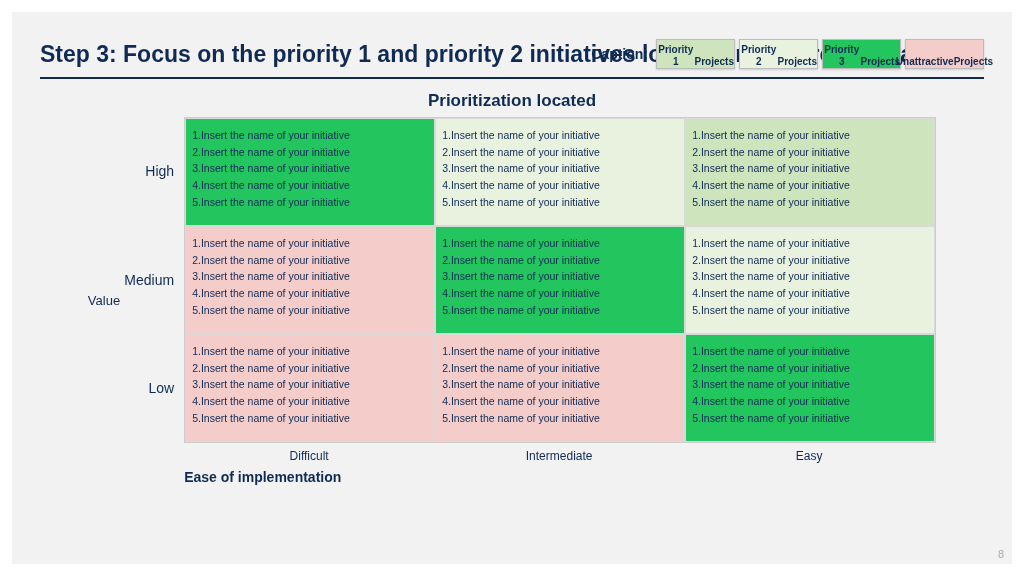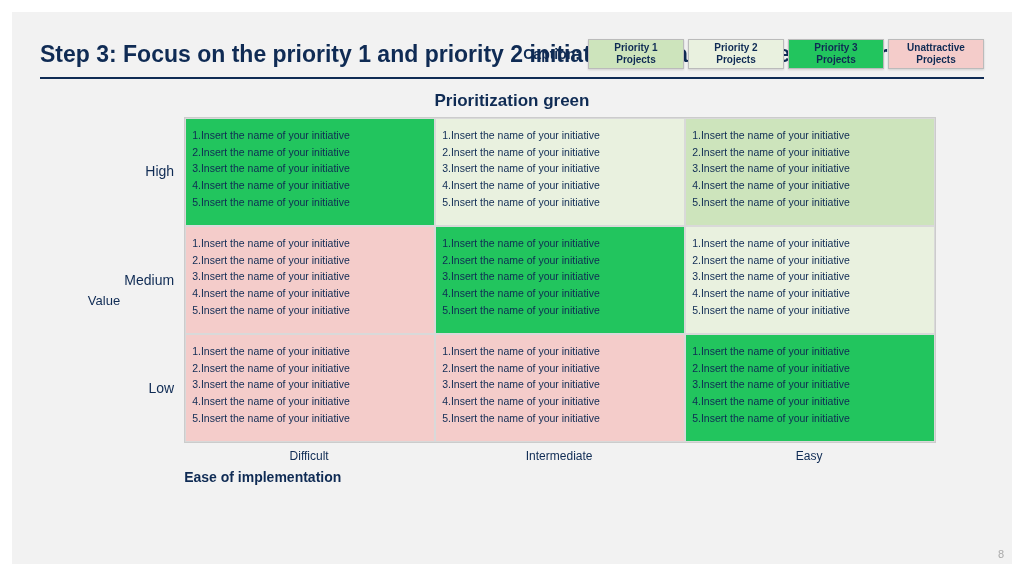--- a/index.html
+++ b/index.html
@@ -41,28 +41,28 @@
       gap: 4px;
     }
     .caption-label {
       font-size: 14px;
       color: #0f2b54;
       font-weight: bold;
       margin-right: 4px;
     }
     .legend {
       display: flex;
-      flex-direction: column;
-      align-items: center;
+      flex-direction: row;
+      align-items: flex-end;
       justify-content: center;
       font-size: 10px;
       font-weight: bold;
       color: #0f2b54;
       line-height: 1.2;
-      width: 96px;
+      width: 79px;
       height: 30px;
       border: 1px solid #bbb;
       box-shadow: 0 1px 2px rgba(0,0,0,0.15);
       text-align: center;
     }
     .bg-green { background: #cde4bc; }
     .bg-lightgreen { background: #e9f1df; }
     .bg-yellow { background: #22c55e; }
     .bg-pink { background: #f4ccca; }
 
@@ -168,21 +168,21 @@
         <span>Priority 3</span>
         <span>Projects</span>
       </div>
       <div class="legend bg-pink">
         <span>Unattractive</span>
         <span>Projects</span>
       </div>
     </div>
   </div>
 
-  <div class="matrix-title">Prioritization green</div>
+  <div class="matrix-title">Prioritization located</div>
 
   <div class="matrix-area">
     <div class="y-axis-label">Value</div>
     <div class="grid-wrap">
       <div class="grid-body">
         <div class="row-labels">
           <div class="row-label">High</div>
           <div class="row-label">Medium</div>
           <div class="row-label">Low</div>
         </div>

